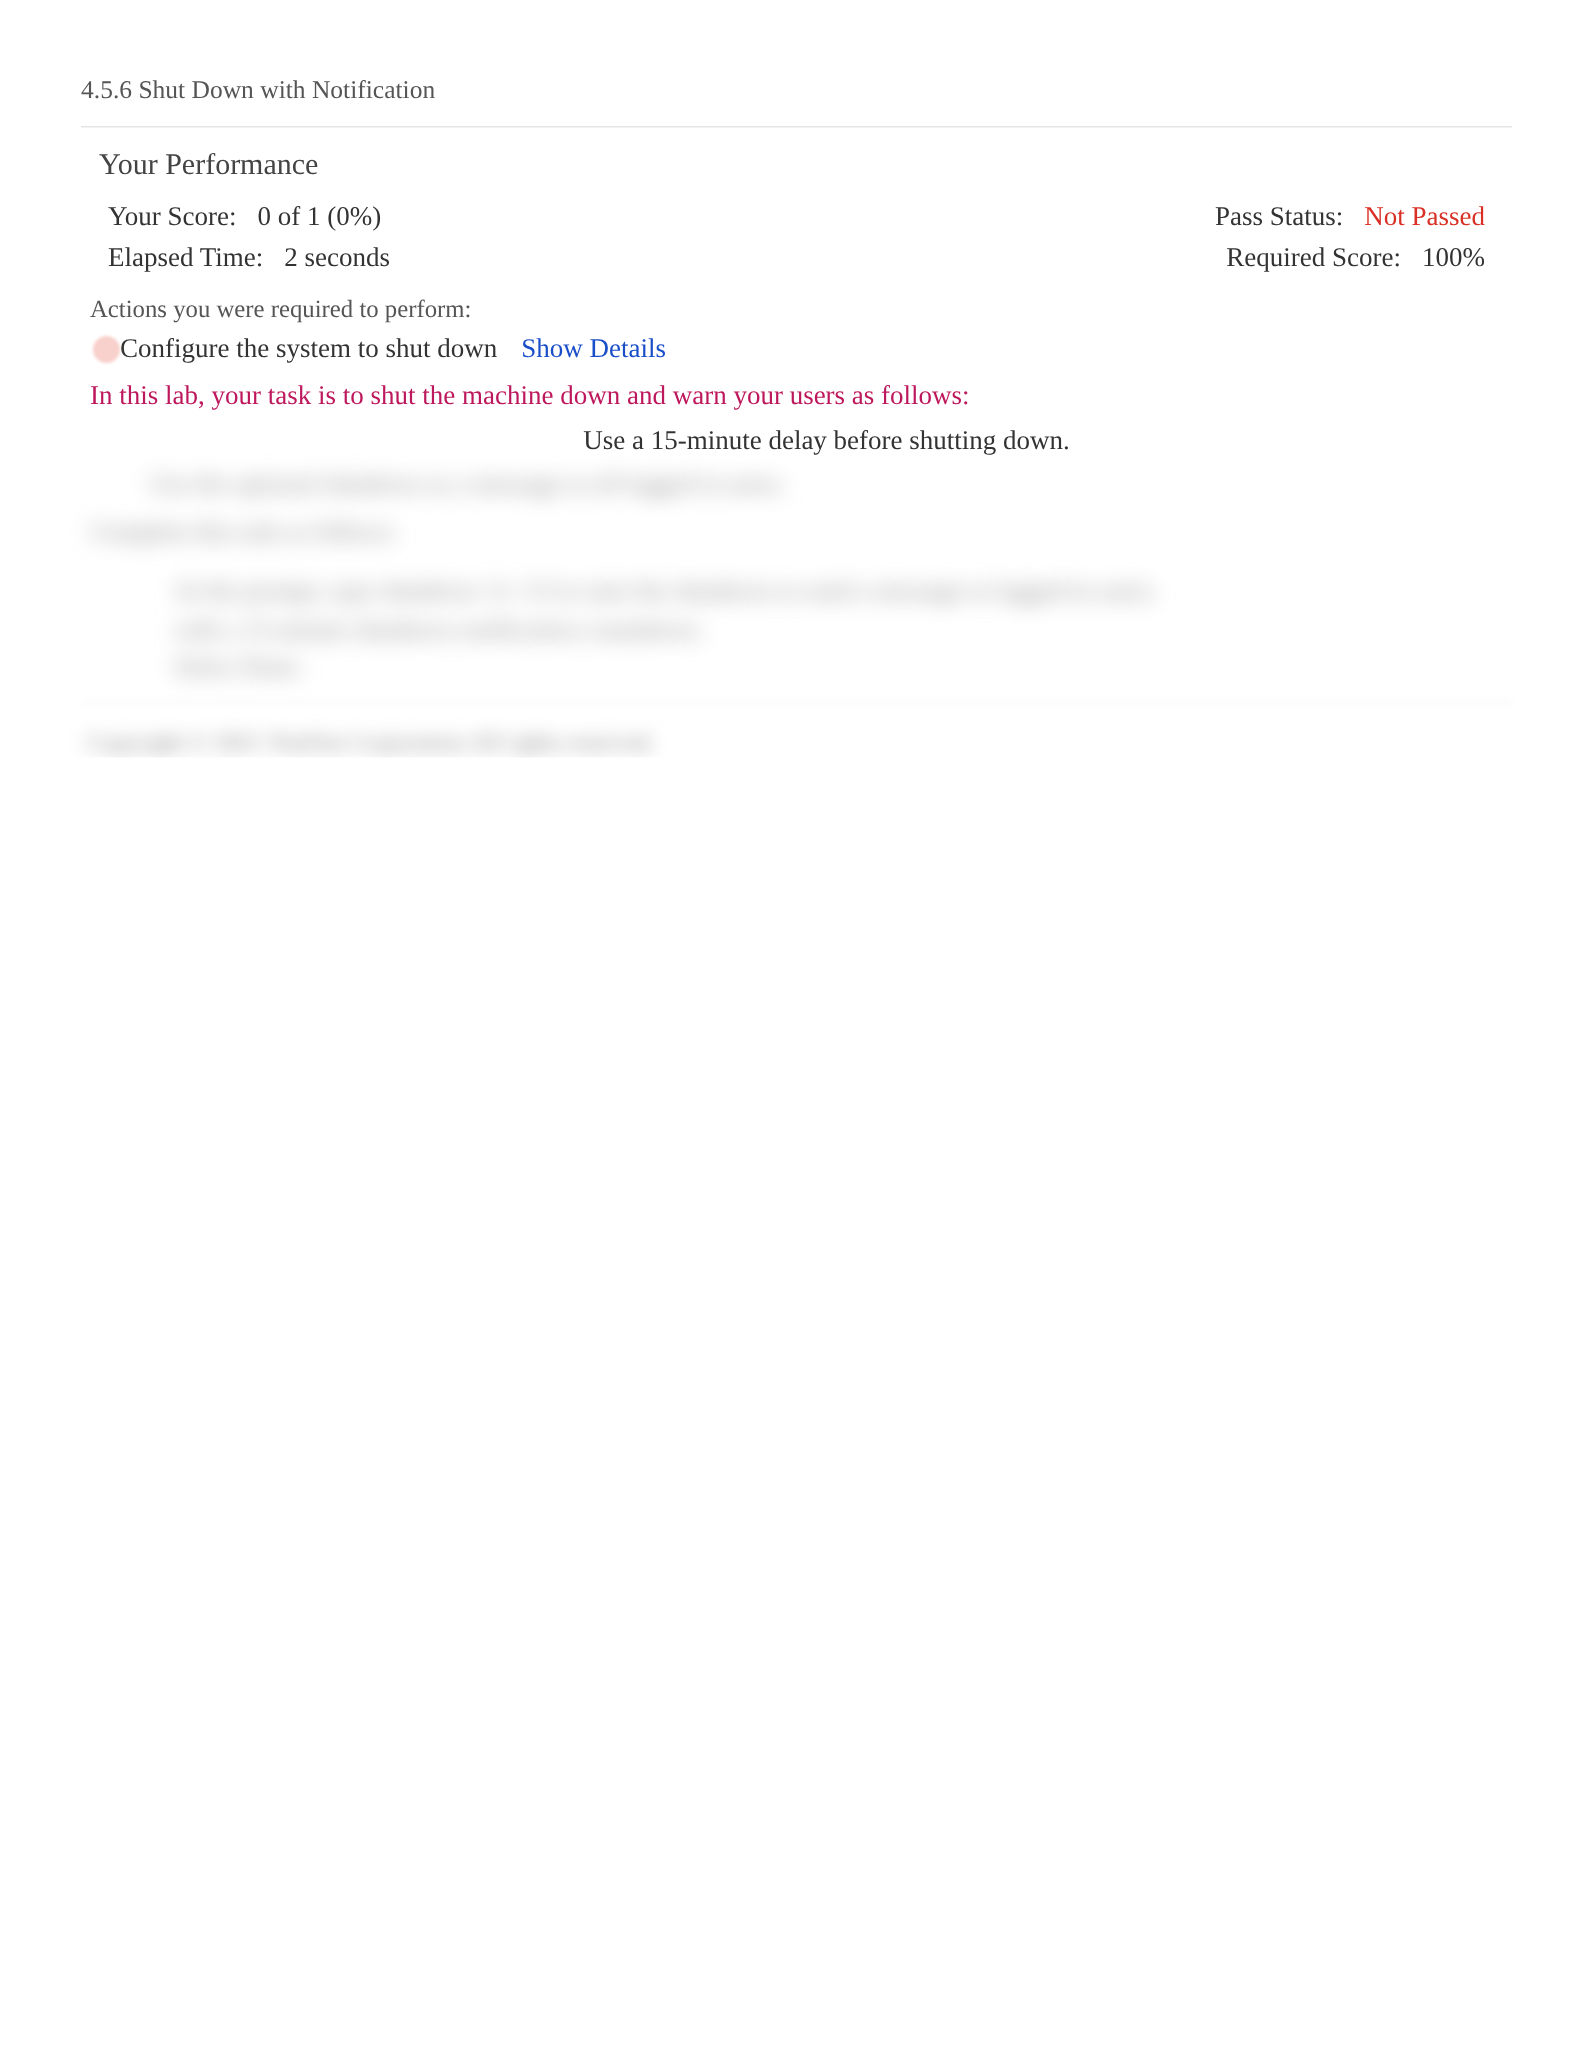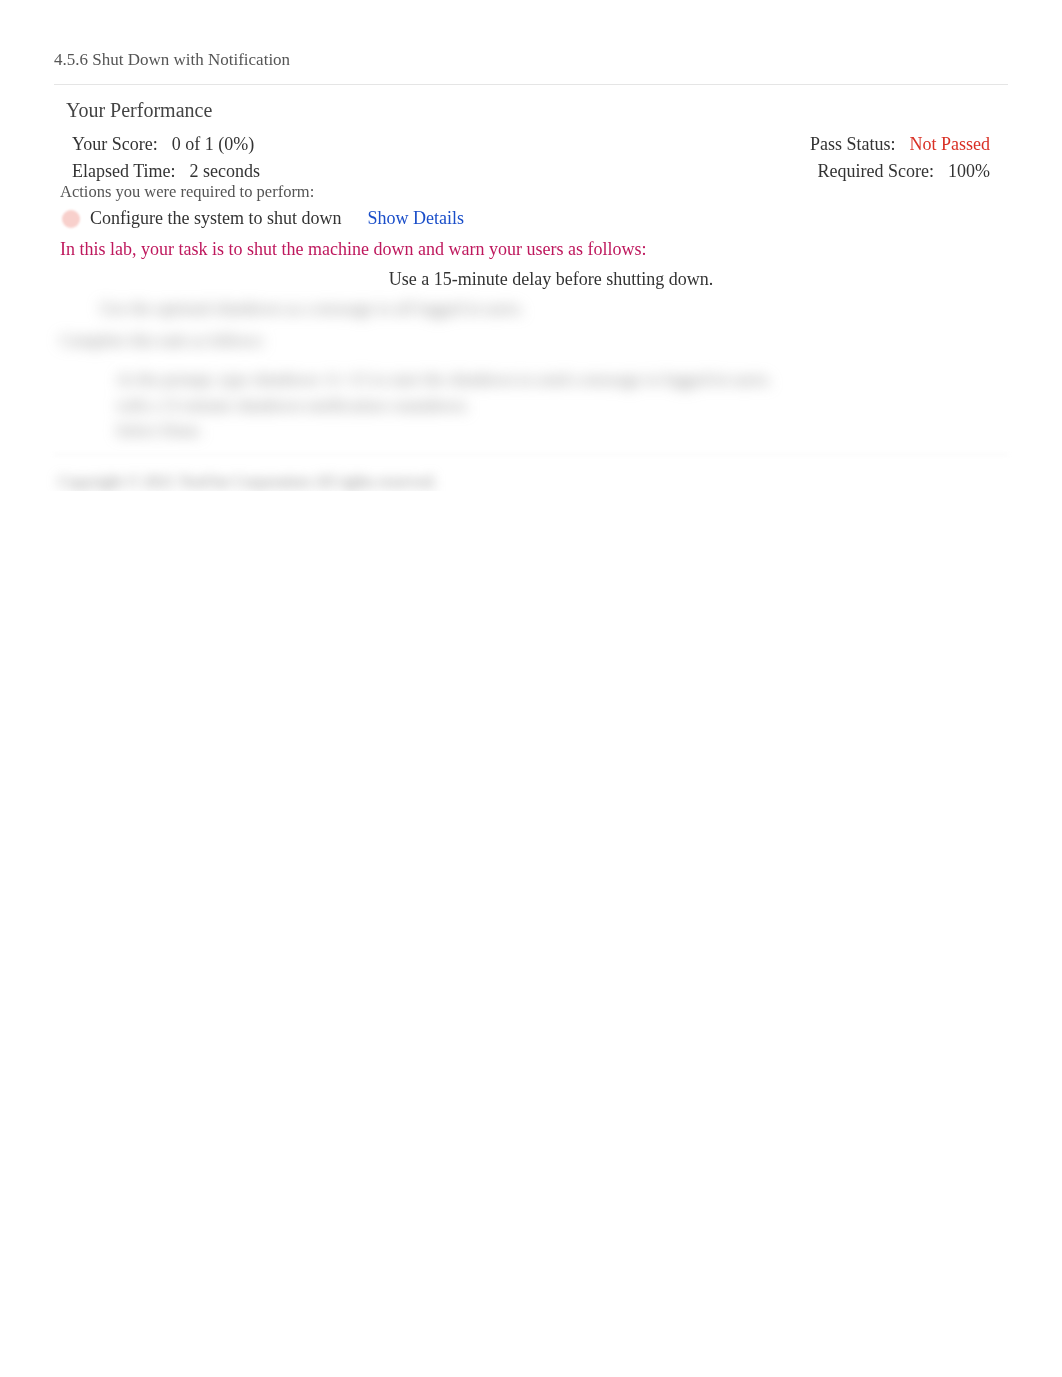--- a/index.html
+++ b/index.html
@@ -30,20 +30,21 @@
     .section-heading {
       font-size: 20px;
       color: #444;
       font-weight: normal;
       margin: 14px 0 12px 12px;
     }
     .perf-grid {
       display: flex;
       justify-content: space-between;
       padding: 0 18px;
+      margin-bottom: 14px;
     }
     .perf-left, .perf-right {
       display: flex;
       flex-direction: column;
       gap: 6px;
     }
     .perf-right {
       align-items: flex-end;
     }
     .perf-row {
@@ -62,21 +63,20 @@
       padding: 0 6px;
     }
     .actions-label {
       font-size: 16.5px;
       color: #555;
       margin-bottom: 6px;
     }
     .task-item {
       display: flex;
       align-items: center;
-      gap: 10px;
       margin-bottom: 10px;
       margin-left: 2px;
     }
     .status-dot {
       width: 18px;
       height: 18px;
       border-radius: 50%;
       background: #f8d0cc;
       position: relative;
       filter: blur(1px);

